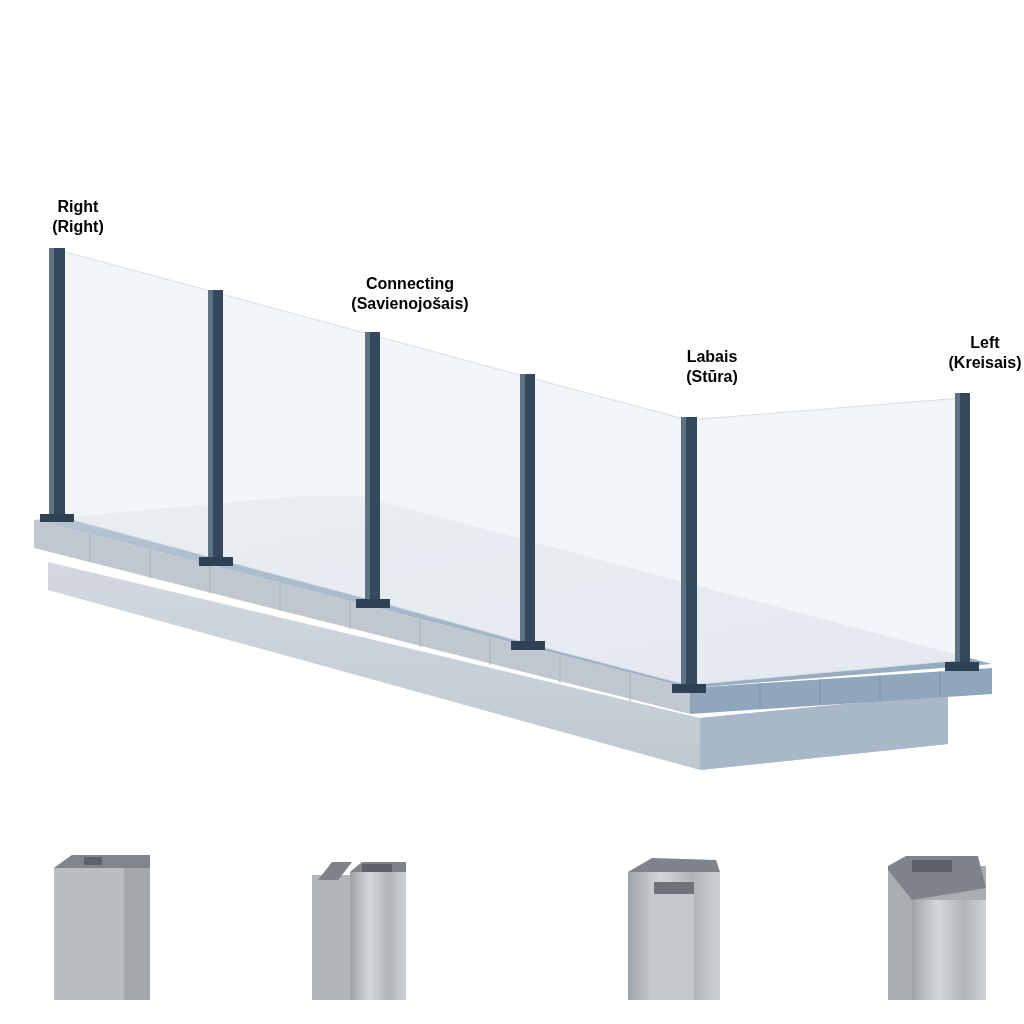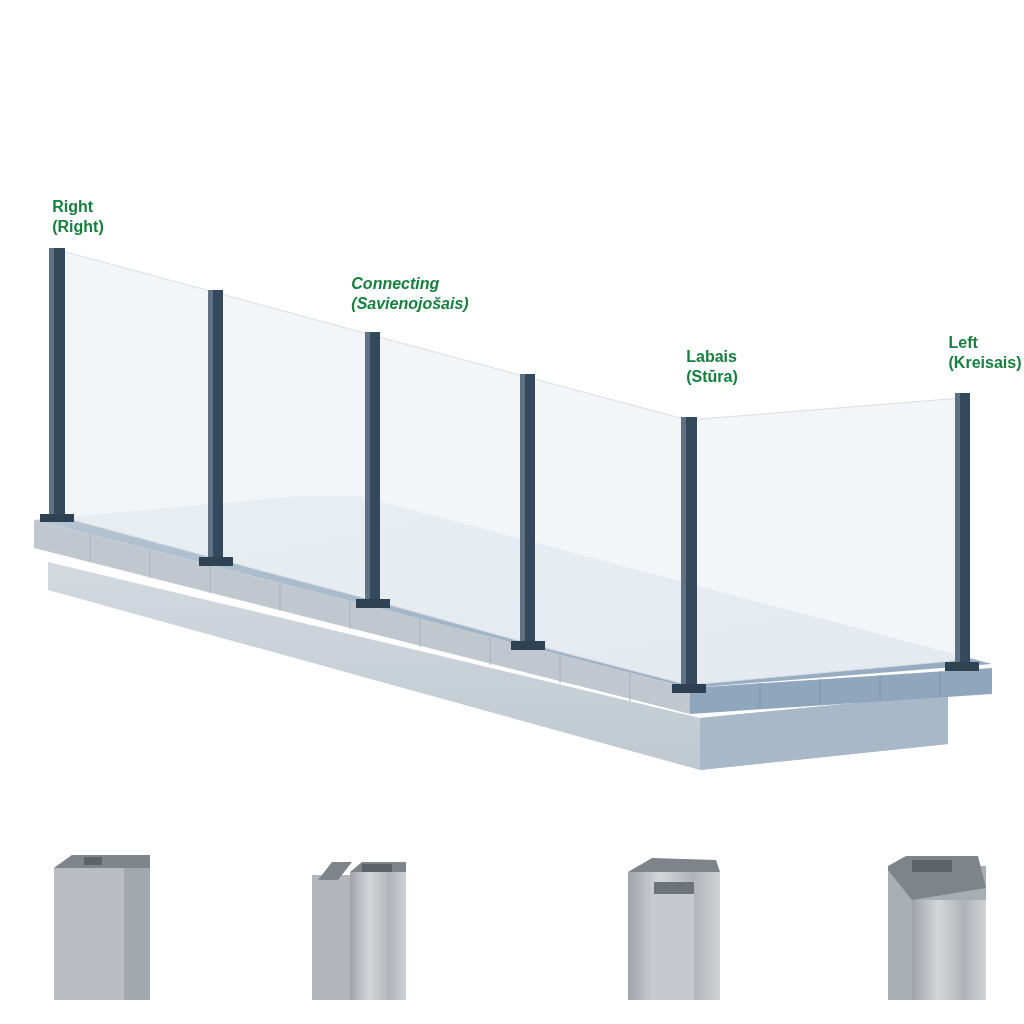--- a/index.html
+++ b/index.html
@@ -1,18 +1,18 @@
 <!DOCTYPE html>
 <html><head>
 <meta charset="utf-8">
 <style>
   html, body { margin:0; padding:0; background:#ffffff; }
   body { width:1024px; height:1024px; position:relative; overflow:hidden;
          font-family:"Liberation Sans", sans-serif; }
-  .label { position:absolute; text-align:left; color:#15803d; font-weight:bold;
+  .label { position:absolute; text-align:center; color:#000000; font-weight:bold;
            font-size:16px; line-height:20px; white-space:nowrap; transform:translateX(-50%); }
   .label span { display:block; }
   svg { position:absolute; left:0; top:0; }
 </style>
 </head>
 <body>
 
 <svg width="1024" height="1024" viewBox="0 0 1024 1024">
   <defs>
     <linearGradient id="slabSide" x1="0" y1="0" x2="0" y2="1">
@@ -127,21 +127,21 @@
     <rect x="912" y="900" width="74" height="100" fill="url(#metal)"></rect>
     <polygon points="888,866 906,856 978,856 986,888 912,900 888,870" fill="#7e848a"></polygon>
     <rect x="912" y="860" width="40" height="12" fill="#5d6369"></rect>
   </g>
 </svg>
 
 <div class="label" style="left:78px; top:197px;">
   <span>Right</span>
   <span>(Right)</span>
 </div>
-<div class="label" style="left:410px; top:274px;font-style:italic;">
+<div class="label" style="left:410px; top:274px;">
   <span>Connecting</span>
   <span>(Savienojošais)</span>
 </div>
 <div class="label" style="left:712px; top:347px;">
   <span>Labais</span>
   <span>(Stūra)</span>
 </div>
 <div class="label" style="left:949px; top:333px;margin-left:36px;">
   <span>Left</span>
   <span>(Kreisais)</span>

